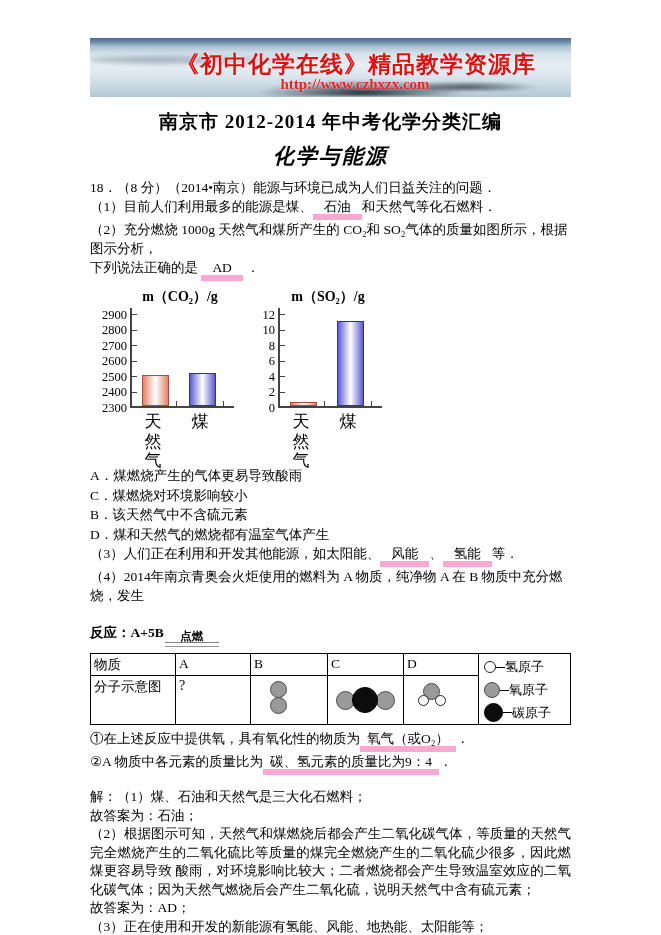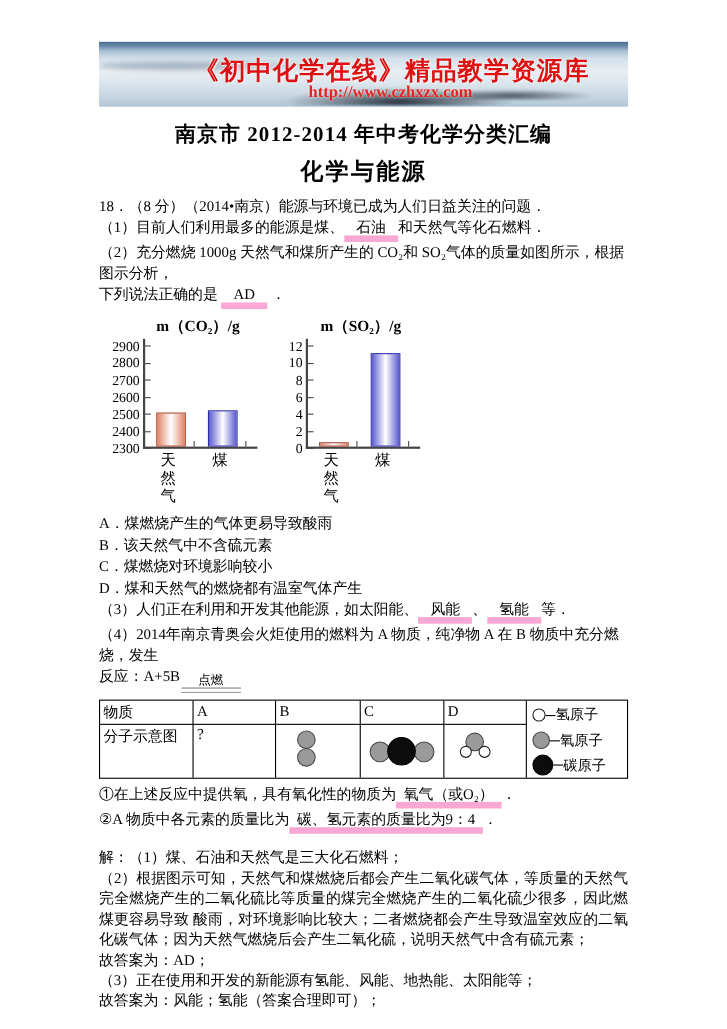--- a/index.html
+++ b/index.html
@@ -28,21 +28,21 @@
     text-shadow:0 0 2px rgba(255,255,255,.95), 1px 1px 0 rgba(255,255,255,.6);
   }
   .banner-url {
     position:absolute; left:115px; top:38px; width:300px; text-align:center;
     font-size:15px; font-weight:bold; color:#e32222;
     text-shadow:0 0 2px rgba(255,255,255,.9);
   }
 
   
   .doc-title { margin-top:12px; text-align:center; font-size:19px; font-weight:bold; letter-spacing:1px; }
-  .doc-subtitle { margin-top:7px; text-align:center; font-size:21px; font-weight:bold; letter-spacing:2px; }
+  .doc-subtitle { margin-top:7px; text-align:center; font-size:21px; font-weight:bold; letter-spacing:2px;font-style:italic; }
 
   
   .line { font-size:13.5px; line-height:19px; }
   .first-line { margin-top:8px; }
   .blank { display:inline-block; border-bottom:6px solid #f9a8d4; padding:0 11px; line-height:15px; text-align:center; }
   .blank.small { padding:0 7px; }
 
   
   .charts-row { display:flex; gap:26px; margin:7px 0 2px 6px; }
   .chart-title { font-size:14px; font-weight:bold; width:104px; text-align:center; }
@@ -53,27 +53,27 @@
   .chart-co2 .yticks { width:34px; }
   .chart-so2 .yticks { width:18px; }
   .ytick-label { position:absolute; right:3px; font-size:12.5px; line-height:13px; white-space:nowrap; }
   .plot { position:relative; width:104px; height:100px; border-left:2px solid #444; border-bottom:2px solid #444; }
   .ytick-mark { position:absolute; left:0; width:5px; height:0; border-top:1.5px solid #444; }
   .xtick-mark { position:absolute; bottom:0; width:0; height:5px; border-left:1.5px solid #444; }
   .bar { position:absolute; bottom:0; width:27px; border:1px solid; }
   .xlabels { position:relative; height:56px; width:104px; }
   .chart-co2 .xlabels { margin-left:34px; }
   .chart-so2 .xlabels { margin-left:18px; }
-  .xlabel { position:absolute; top:4px; width:18px; text-align:center; word-break:break-all; line-height:1.15; font-size:14px; }
+  .xlabel { position:absolute; top:4px; width:18px; text-align:center; word-break:break-all; line-height:1.15; font-size:17px; }
 
   
   .option { font-size:13.5px; line-height:19.5px; }
 
   
-  .reaction-line { font-size:13.5px; line-height:19px; margin-top:0; }
+  .reaction-line { font-size:13.5px; line-height:19px; margin-top:18px;font-weight:bold; }
   .ignite { display:inline-flex; flex-direction:column; align-items:center; vertical-align:-3px; margin:0 1px; }
   .ignite-text { font-size:11.5px; line-height:12px; }
   .ignite-line { width:54px; height:5px; border-top:1.5px solid #808080; border-bottom:1.5px solid #9a9a9a; }
 
   
   .qtable {
     margin-top:6px; width:481px;
     display:grid;
     grid-template-columns:85px 75px 77px 76px 75px 91px;
     grid-template-rows:22px 48px;
@@ -183,22 +183,22 @@
           </div>
       </div>
       <div class="xlabels">
           <div class="xlabel" style="left: 14px;">天然气</div>
           <div class="xlabel" style="left: 61px;">煤</div>
         </div>
     </div>
   </div>
 
   <div class="option">A．煤燃烧产生的气体更易导致酸雨</div>
+  <div class="option">C．煤燃烧对环境影响较小</div>
   <div class="option">B．该天然气中不含硫元素</div>
-  <div class="option">C．煤燃烧对环境影响较小</div>
   <div class="option">D．煤和天然气的燃烧都有温室气体产生</div>
 
   <div class="line"><span>（3）人们正在利用和开发其他能源，如太阳能、</span><span class="blank">风能</span><span>、</span><span class="blank">氢能</span><span>等．</span></div>
 
   <div class="line">（4）2014年南京青奥会火炬使用的燃料为 A 物质，纯净物 A 在 B 物质中充分燃烧，发生</div>
   <div class="reaction-line"><span>反应：A+5B</span><span class="ignite">
         <span class="ignite-text">点燃</span>
         <span class="ignite-line"></span>
       </span></div>
 
@@ -249,19 +249,20 @@
         <span class="atom atom-h abs" style="width:11px;height:11px;left:28px;top:17px;z-index:2;"></span>
       </div>
     </div>
   </div>
 
   <div class="line" style="margin-top:4px;"><span>①在上述反应中提供氧，具有氧化性的物质为</span><span class="blank small">氧气（或O₂）</span><span>．</span></div>
   <div class="line"><span>②A 物质中各元素的质量比为</span><span class="blank small">碳、氢元素的质量比为9：4</span><span>．</span></div>
 
   <div class="solution">
     <div class="sol-line">解：（1）煤、石油和天然气是三大化石燃料；</div>
+    <div class="sol-line">故答案为：石油；</div>
     <div class="sol-line">（2）根据图示可知，天然气和煤燃烧后都会产生二氧化碳气体，等质量的天然气完全燃烧产生的二氧化硫比等质量的煤完全燃烧产生的二氧化硫少很多，因此燃煤更容易导致 酸雨，对环境影响比较大；二者燃烧都会产生导致温室效应的二氧化碳气体；因为天然气燃烧后会产生二氧化硫，说明天然气中含有硫元素；</div>
     <div class="sol-line">故答案为：AD；</div>
     <div class="sol-line">（3）正在使用和开发的新能源有氢能、风能、地热能、太阳能等；</div>
     <div class="sol-line">故答案为：风能；氢能（答案合理即可）；</div>
   </div>
 
 </div>
 
 </body></html>

